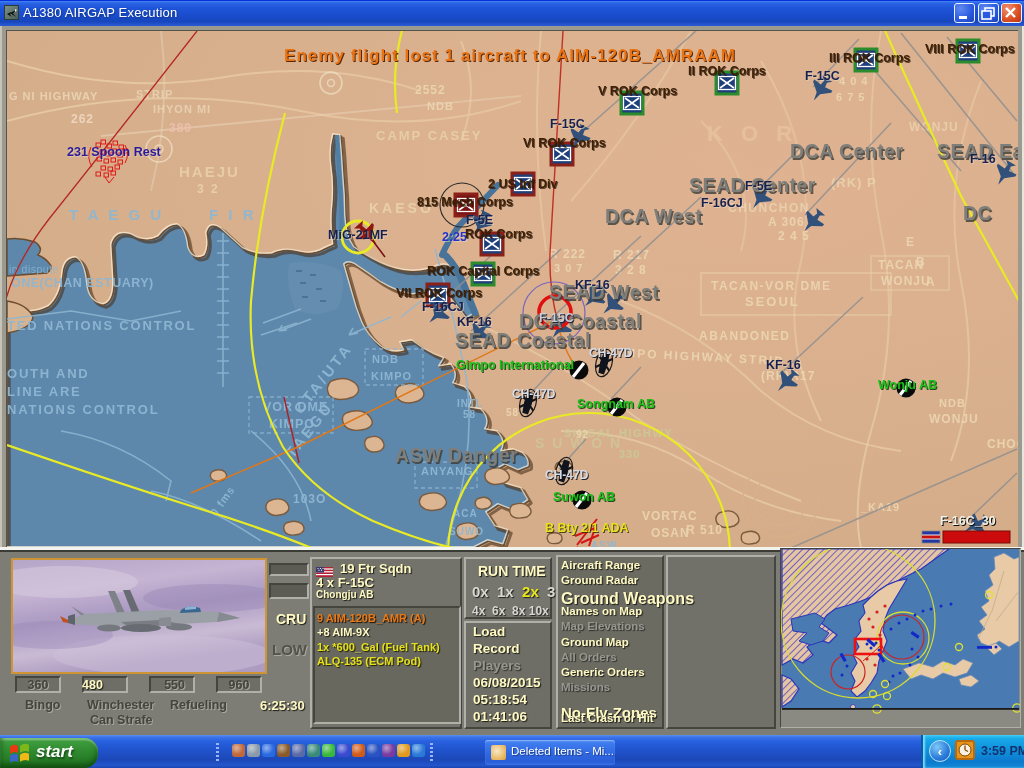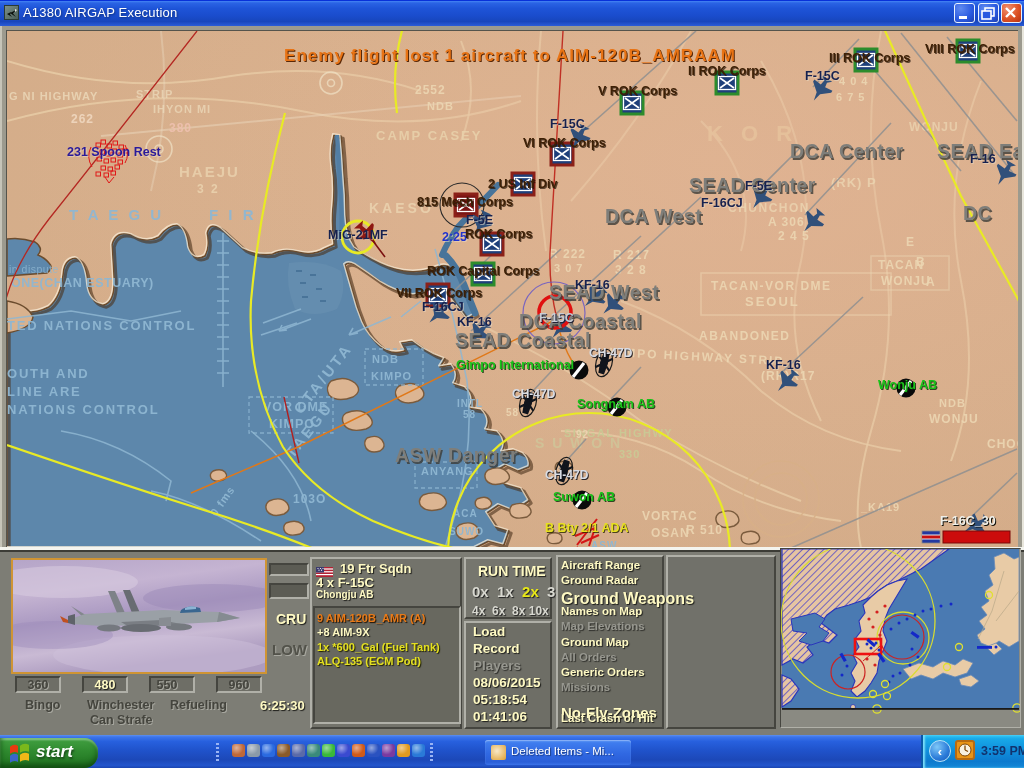--- a/index.html
+++ b/index.html
@@ -474,23 +474,23 @@
 <path d="M146,58 L158,57 L158,66 L146,66 Z" fill="#888c92"></path>
 </g>
       </svg></div>
 <div class="ibox" style="left:269px;top:11px;width:40px;height:13px;background:#5c5c54"></div>
 <div class="ibox" style="left:269px;top:31px;width:40px;height:16px;background:#5c5c54"></div>
 <div class="abs wt" style="left:276px;top:59px;font-size:14px">CRU</div>
 <div class="abs et" style="left:272px;top:89px;font-size:15px;color:#52524a">LOW</div>
 <div class="ibox" style="left:15px;top:124px;width:46px;height:17px;background:#6e6e66"></div>
 <div class="abs et" style="left:15px;top:126px;width:46px;text-align:center;font-size:12.5px">360</div>
 <div class="ibox" style="left:82px;top:124px;width:46px;height:17px;background:#6e6e66"></div>
-<div class="abs wt" style="left:82px;top:126px;width:46px;text-align:center;font-size:12.5px">480</div>
+<div class="abs wt" style="left:82px;top:126px;width:46px;text-align:left;font-size:12.5px">480</div>
 <div class="ibox" style="left:149px;top:124px;width:46px;height:17px;background:#6e6e66"></div>
-<div class="abs et" style="left:149px;top:126px;width:36px;text-align:center;font-size:12.5px">550</div>
+<div class="abs et" style="left:149px;top:126px;width:36px;text-align:right;font-size:12.5px">550</div>
 <div class="ibox" style="left:216px;top:124px;width:46px;height:17px;background:#6e6e66"></div>
 <div class="abs et" style="left:216px;top:126px;width:46px;text-align:center;font-size:12.5px">960</div>
 <div class="abs et" style="left:25px;top:146px;font-size:12.5px">Bingo</div>
 <div class="abs et" style="left:87px;top:146px;font-size:12.5px">Winchester</div>
 <div class="abs et" style="left:170px;top:146px;font-size:12.5px">Refueling</div>
 <div class="abs et" style="left:90px;top:161px;font-size:12.5px">Can Strafe</div>
 <div class="abs wt" style="left:260px;top:146px;font-size:13px">6:25:30</div>
 <div class="pbox" style="left:310px;top:5px;width:152px;height:172px;background:#73736b"></div>
 <div class="abs" style="left:316px;top:11px"><svg width="17" height="10">
         <rect width="17" height="10" fill="#b22234"></rect>
@@ -515,21 +515,21 @@
 <div class="abs" style="left:317px;top:89px;font-size:11px;font-weight:bold;color:#e4e020;text-shadow:1px 1px 1px #202000;white-space:nowrap">1x *600_Gal (Fuel Tank)</div>
 <div class="abs" style="left:317px;top:103px;font-size:11px;font-weight:bold;color:#e4e020;text-shadow:1px 1px 1px #202000;white-space:nowrap">ALQ-135 (ECM Pod)</div>
 <div class="pbox" style="left:464px;top:5px;width:88px;height:62px;background:#76766e"></div>
 <div class="abs wt" style="left:478px;top:11px;font-size:14px">RUN TIME</div>
 <div class="abs" style="left:472px;top:31px;font-size:15px;font-weight:bold;text-shadow:1px 1px 1px #222;color:#d8d8d0">0x&nbsp; 1x&nbsp; <span style="color:#e8e818">2x</span>&nbsp; 3x</div>
 <div class="abs" style="left:472px;top:52px;font-size:12px;font-weight:bold;text-shadow:1px 1px 1px #222;color:#d8d8d0">4x&nbsp; 6x&nbsp; 8x 10x</div>
 <div class="pbox" style="left:464px;top:69px;width:88px;height:108px;background:#6e6e66"></div>
 <div class="abs wt" style="left:473px;top:72px;font-size:13.5px">Load</div>
 <div class="abs wt" style="left:473px;top:89px;font-size:13.5px">Record</div>
 <div class="abs gt" style="left:473px;top:106px;font-size:13.5px">Players</div>
-<div class="abs wt" style="left:473px;top:123px;font-size:13.5px">08/06/2015</div>
+<div class="abs wt" style="left:473px;top:123px;font-size:13.5px">06/08/2015</div>
 <div class="abs wt" style="left:473px;top:140px;font-size:13.5px">05:18:54</div>
 <div class="abs wt" style="left:473px;top:157px;font-size:13.5px">01:41:06</div>
 <div class="pbox" style="left:556px;top:3px;width:108px;height:174px;background:#6b6b62"></div>
 <div class="pbox" style="left:666px;top:3px;width:110px;height:174px;background:#71716a"></div>
 <div class="abs wt" style="left:561px;top:7.0px;font-size:11.5px;white-space:nowrap">Aircraft Range</div>
 <div class="abs wt" style="left:561px;top:22.3px;font-size:11.5px;white-space:nowrap">Ground Radar</div>
 <div class="abs wt" style="left:561px;top:37.6px;font-size:16px;white-space:nowrap">Ground Weapons</div>
 <div class="abs wt" style="left:561px;top:52.900000000000006px;font-size:11.5px;white-space:nowrap">Names on Map</div>
 <div class="abs gt" style="left:561px;top:68.2px;font-size:11.5px;white-space:nowrap">Map Elevations</div>
 <div class="abs wt" style="left:561px;top:83.5px;font-size:11.5px;white-space:nowrap">Ground Map</div>
@@ -641,21 +641,21 @@
 <div class="abs" style="left:292px;top:9px;width:13px;height:13px;border-radius:3px;background:radial-gradient(circle at 35% 30%, #ffffff80, transparent 55%),#5a6aa8"></div>
 <div class="abs" style="left:307px;top:9px;width:13px;height:13px;border-radius:3px;background:radial-gradient(circle at 35% 30%, #ffffff80, transparent 55%),#3a8a7a"></div>
 <div class="abs" style="left:322px;top:9px;width:13px;height:13px;border-radius:3px;background:radial-gradient(circle at 35% 30%, #ffffff80, transparent 55%),#3ab83a"></div>
 <div class="abs" style="left:337px;top:9px;width:13px;height:13px;border-radius:3px;background:radial-gradient(circle at 35% 30%, #ffffff80, transparent 55%),#3a4ad0"></div>
 <div class="abs" style="left:352px;top:9px;width:13px;height:13px;border-radius:3px;background:radial-gradient(circle at 35% 30%, #ffffff80, transparent 55%),#d05a18"></div>
 <div class="abs" style="left:367px;top:9px;width:13px;height:13px;border-radius:3px;background:radial-gradient(circle at 35% 30%, #ffffff80, transparent 55%),#2a52c0"></div>
 <div class="abs" style="left:382px;top:9px;width:13px;height:13px;border-radius:3px;background:radial-gradient(circle at 35% 30%, #ffffff80, transparent 55%),#7a3aa0"></div>
 <div class="abs" style="left:397px;top:9px;width:13px;height:13px;border-radius:3px;background:radial-gradient(circle at 35% 30%, #ffffff80, transparent 55%),#e09a20"></div>
 <div class="abs" style="left:412px;top:9px;width:13px;height:13px;border-radius:3px;background:radial-gradient(circle at 35% 30%, #ffffff80, transparent 55%),#2a7ad8"></div>
 <div class="abs" style="left:430px;top:8px;width:3px;height:20px;background:repeating-linear-gradient(#9ab4f4 0,#9ab4f4 2px,transparent 2px,transparent 4px)"></div>
-<div class="abs" style="left:485px;top:5px;width:146px;height:25px;border-radius:3px;background:linear-gradient(#5793f2 0%,#3f7cee 12%,#3068e2 55%,#2a5ed8 88%,#3a72e8 100%);box-shadow:inset 0 1px 1px #8ab2f8">
+<div class="abs" style="left:485px;top:5px;width:130px;height:25px;border-radius:3px;background:linear-gradient(#5793f2 0%,#3f7cee 12%,#3068e2 55%,#2a5ed8 88%,#3a72e8 100%);box-shadow:inset 0 1px 1px #8ab2f8">
 <div class="abs" style="left:6px;top:5px;width:15px;height:15px;border-radius:2px;background:radial-gradient(circle at 40% 40%,#f8e8c8,#e0a030)"></div>
 <div class="abs" style="left:26px;top:5px;color:#fff;font-size:11.5px;white-space:nowrap;overflow:hidden;width:114px;text-shadow:1px 1px 1px #1a3a80">Deleted Items - Mi...</div>
     </div>
 <div class="abs" style="left:921px;top:0;width:103px;height:33px;background:linear-gradient(#30c6f4 0%,#18a8e8 12%,#1090dc 45%,#0c7ace 80%,#1488d8 100%);border-left:2px solid #0a5aa8;box-shadow:inset 2px 0 2px #7adef8">
 <div class="abs" style="left:6px;top:5px;width:22px;height:22px;border-radius:50%;background:radial-gradient(circle at 35% 30%,#7ec8f8,#2a7ad8 60%,#1a5ab8);border:1px solid #b8e4f8;color:#fff;font-weight:bold;font-size:13px;text-align:center;line-height:21px">‹</div>
 <div class="abs" style="left:32px;top:5px;width:20px;height:20px;border-radius:3px;background:#e89418;border:2px solid #b86a10">
 <svg width="16" height="16" viewBox="0 0 16 16">
           <circle cx="8" cy="8" r="6" fill="#f8f0e0" stroke="#804808" stroke-width="1"></circle>
           <path d="M8,8 L8,3.5 M8,8 L11,9.5" stroke="#804808" stroke-width="1.3"></path>
         </svg></div>

